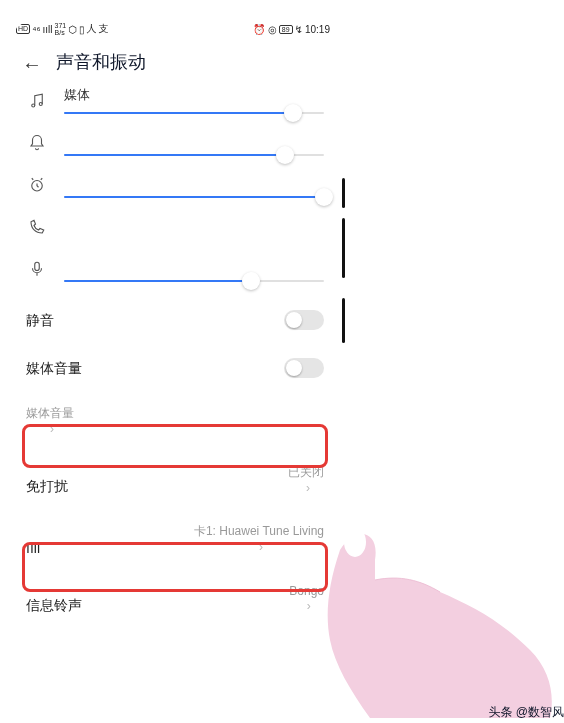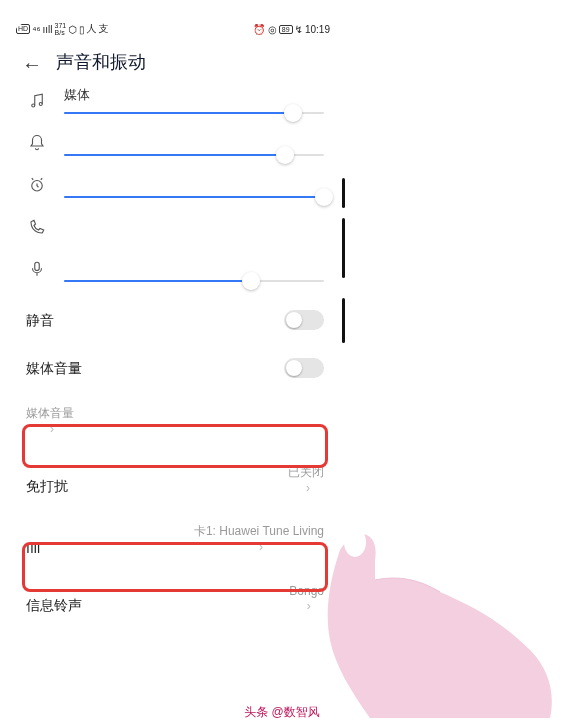--- a/index.html
+++ b/index.html
@@ -136,21 +136,21 @@
     pointer-events: none;
   }
   .hand {
     position: absolute;
     left: 300px;
     top: 520px;
     pointer-events: none;
   }
   .footer-mark {
     position:absolute; left:0; right:0; bottom:2px;
-    text-align:center; font-size:12px; color:#be185d;
+    text-align:right; font-size:12px; color:#0f172a;
   }
 </style>
 </head>
 <body>
 
 <div class="phone">
   <div class="phone-btn-r1"></div>
   <div class="phone-btn-r2"></div>
   <div class="phone-btn-r3"></div>
   <div class="screen">

